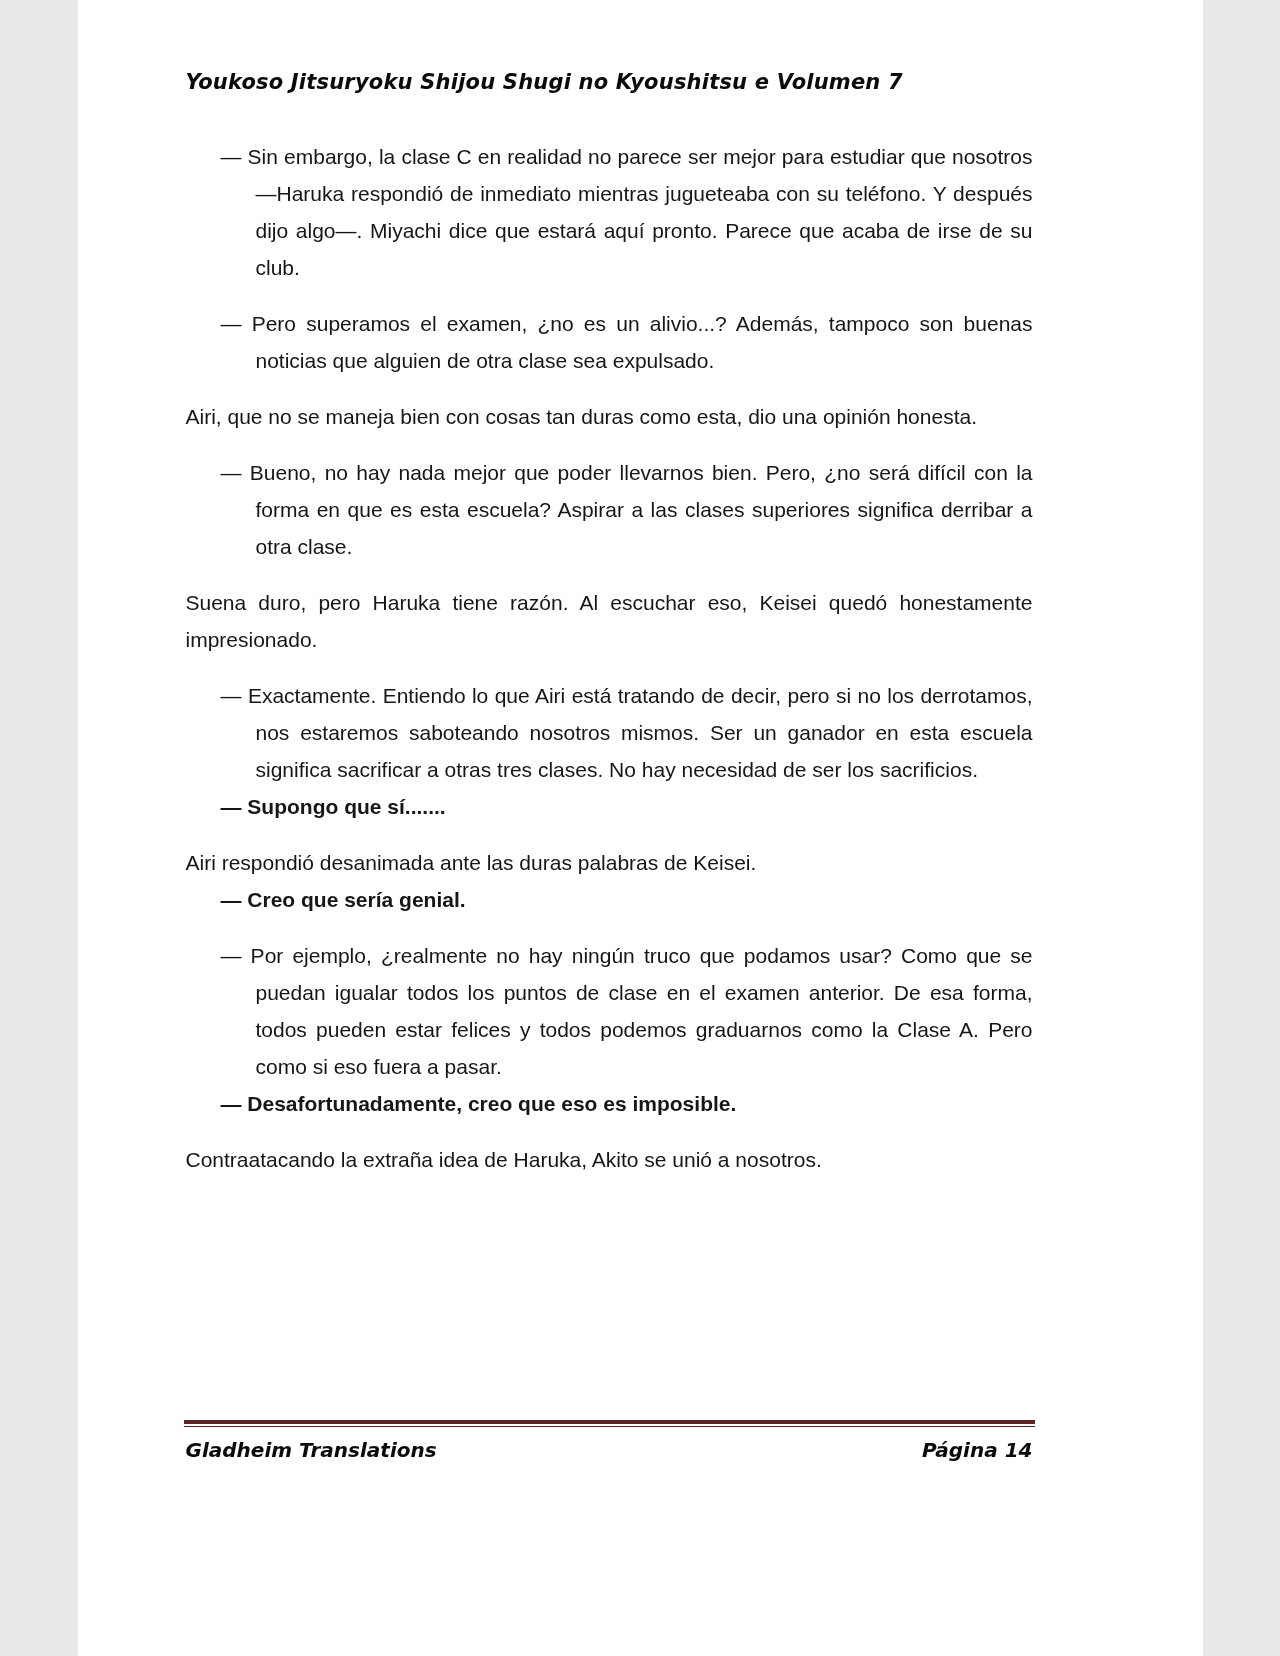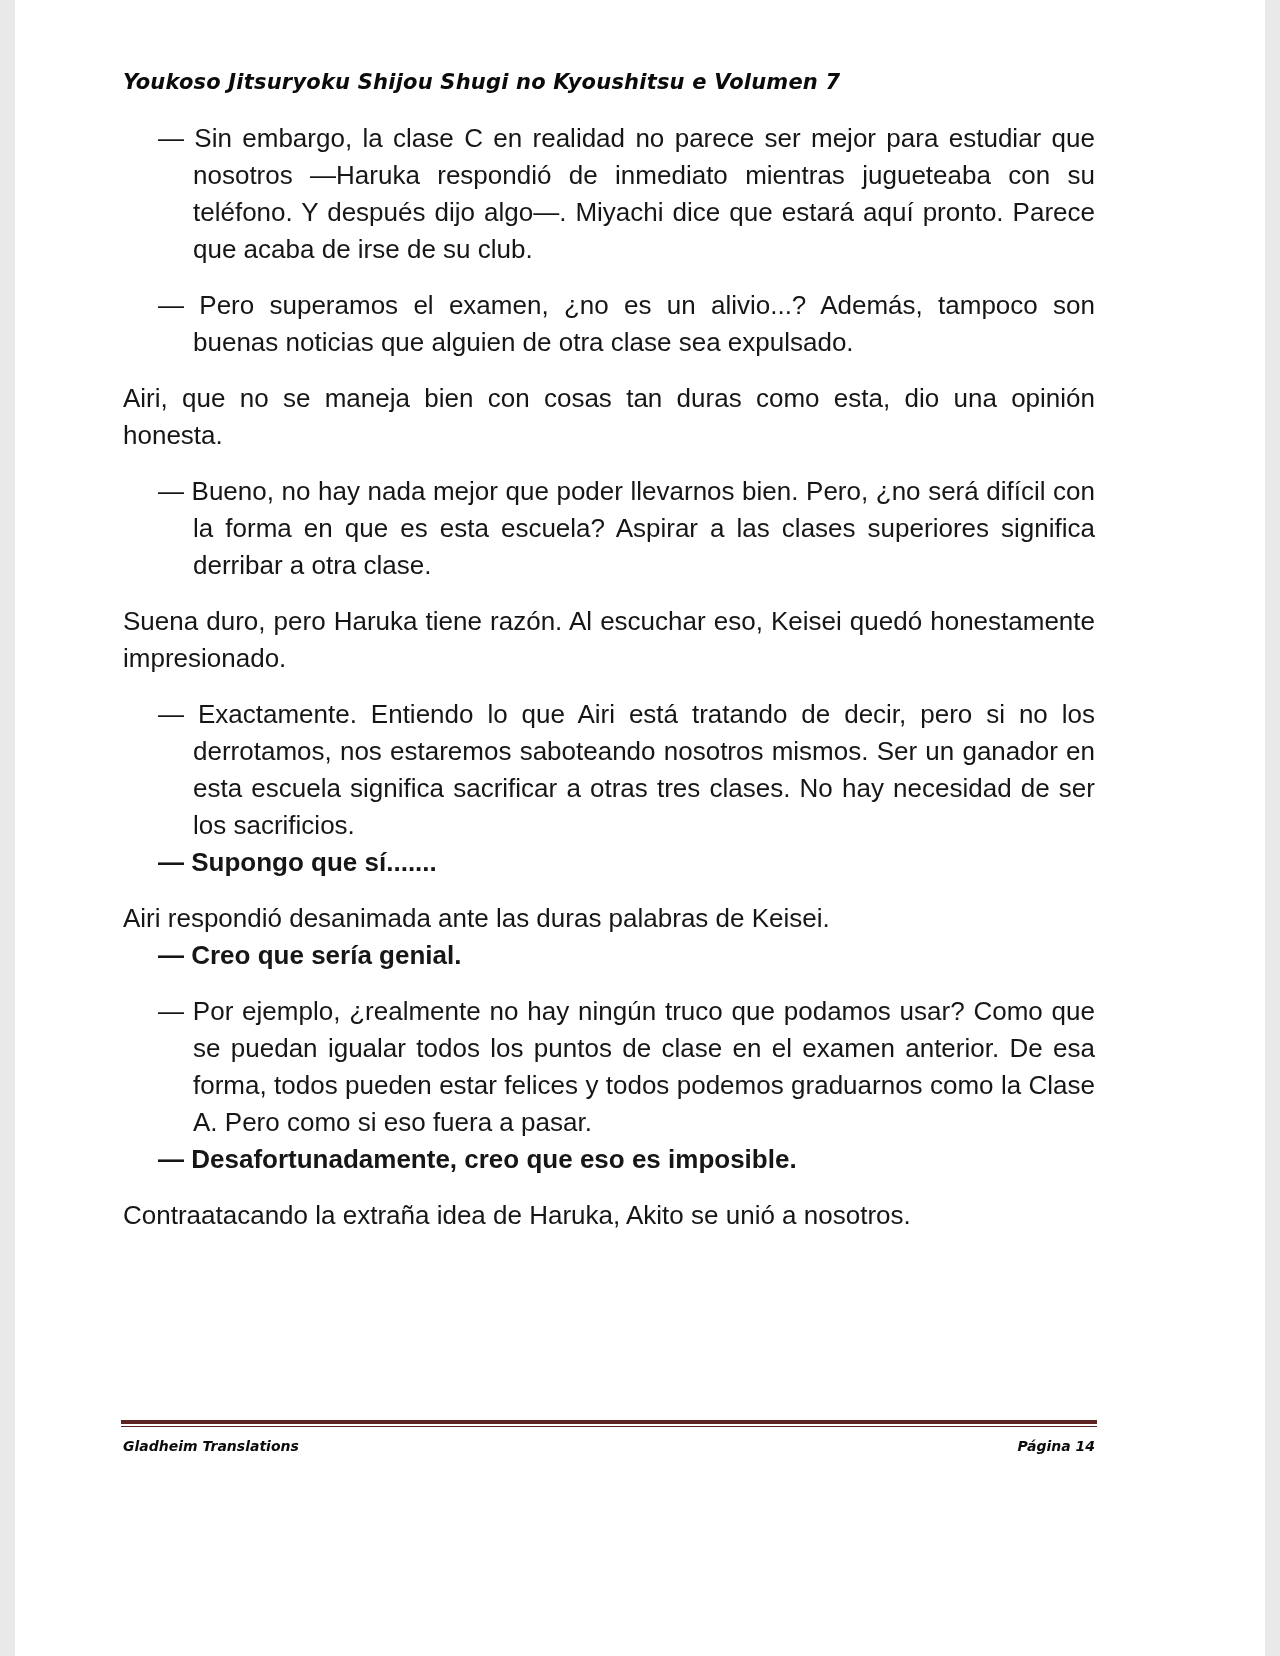--- a/index.html
+++ b/index.html
@@ -1,18 +1,18 @@
 <!DOCTYPE html>
 <html><head>
 <meta charset="utf-8">
 <style>
   html, body { margin: 0; padding: 0; background: #e9e9e9; }
   .page {
     position: relative;
-    width: 1250px;
+    width: 1125px;
     height: 1656px;
     margin: 0 auto;
     background: #ffffff;
     font-family: "Liberation Sans", sans-serif;
     color: #111111;
     overflow: hidden;
   }
   .doc-header {
     position: absolute;
     top: 70px;
@@ -20,24 +20,24 @@
     right: 170px;
     font-family: "DejaVu Sans", sans-serif;
     font-weight: bold;
     font-style: italic;
     font-size: 21px;
     letter-spacing: 0.2px;
     color: #0b0b0b;
   }
   .doc-content {
     position: absolute;
-    top: 120px;
+    top: 138px;
     left: 108px;
     right: 170px;
-    font-size: 26px;
+    font-size: 21px;
     line-height: 37px;
     text-align: justify;
     color: #161616;
   }
   .doc-content p { margin: 0 0 19px 0; }
   .doc-content p.dialogue {
     padding-left: 70px;
     text-indent: -35px;
   }
   .doc-content p.tight { margin-top: -19px; font-weight: bold; }
@@ -54,21 +54,21 @@
     position: absolute;
     top: 1438px;
     left: 108px;
     right: 170px;
     display: flex;
     justify-content: space-between;
     align-items: flex-end;
     font-family: "DejaVu Sans", sans-serif;
     font-weight: bold;
     font-style: italic;
-    font-size: 14px;
+    font-size: 20px;
     color: #0b0b0b;
   }
 </style>
 </head>
 <body>
 
 <div class="page">
 
   <div class="doc-header">Youkoso Jitsuryoku Shijou Shugi no Kyoushitsu e Volumen 7</div>
 

